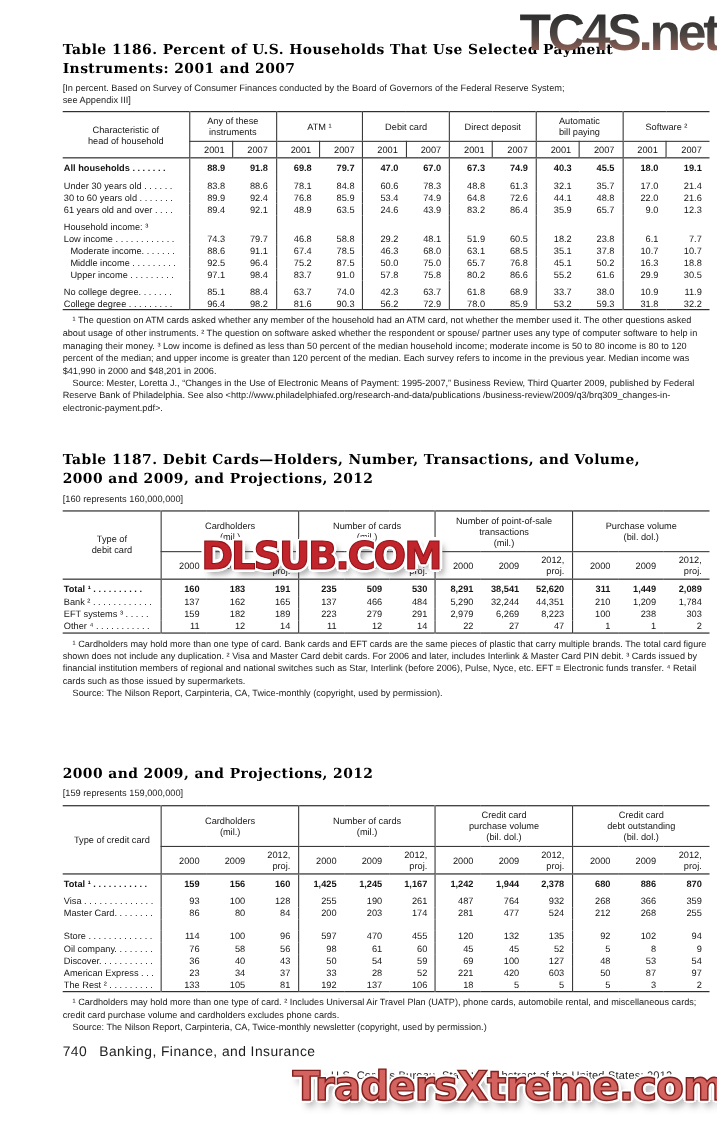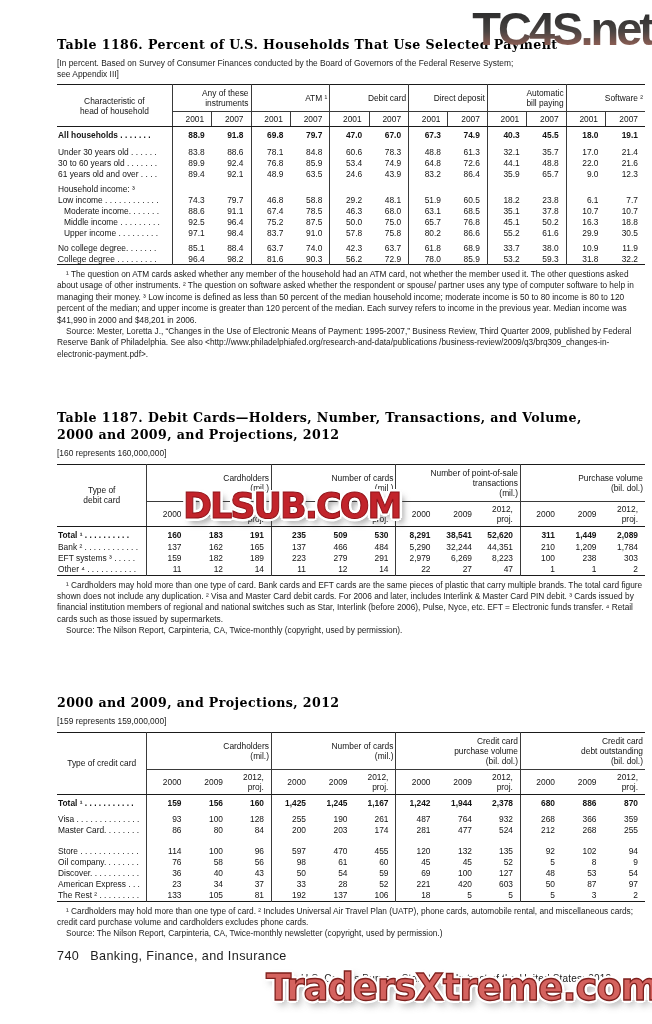--- a/index.html
+++ b/index.html
@@ -11,21 +11,21 @@
   #sec1188{top:694px;}
   .tbl-title{font-family:"DejaVu Serif","Liberation Serif",serif;font-weight:bold;
              font-size:12.6px;line-height:17px;letter-spacing:0.4px;color:#000;}
   .tbl-note{font-size:8.4px;line-height:10.5px;margin-top:5px;white-space:pre-line;color:#222;}
   table{border-collapse:collapse;width:100%;margin-top:5px;table-layout:fixed;
         border-top:1.5px solid #1a1a1a;border-bottom:1.5px solid #1a1a1a;}
   th,td{font-size:8.4px;font-weight:normal;padding:0;color:#141414;}
   thead th{text-align:center;vertical-align:middle;line-height:10px;}
   th.stub-h{white-space:pre-line;border-bottom:1.6px solid #1a1a1a;}
   th.grp{border-left:1px solid #3a3a3a;border-bottom:1px solid #3a3a3a;
-         padding:3px 2px;white-space:pre-line;text-align:right;}
+         padding:3px 2px;white-space:pre-line;}
   .yr-row th{text-align:right;padding:2px 7px 2px 0;border-bottom:1.6px solid #1a1a1a;white-space:pre-line;}
   .t1186 .yr-row th{border-left:1px solid #3a3a3a;}
   .t4 .yr-row th:nth-child(3n+1){border-left:1px solid #3a3a3a;}
   tbody td{text-align:right;padding:0.5px 7px 0.5px 0;line-height:10px;height:10px;}
   tbody td.lbl{text-align:left;padding:0.5px 0 0.5px 1px;white-space:nowrap;overflow:hidden;}
   .t1186 tbody td:nth-child(2n){border-left:1px solid #3a3a3a;}
   .t4 tbody td:nth-child(3n+2){border-left:1px solid #3a3a3a;}
   tr.total td{font-weight:bold;padding-top:3px;padding-bottom:2px;}
   tr.gap td{padding-top:4.5px;}
   tr.spacer td{height:9px;}
@@ -59,20 +59,21 @@
                          4px 5px 7px rgba(80,80,80,.5);}
 </style>
 </head>
 <body>
 
 <div class="page">
 
   <div class="section" id="sec1186">
     <div class="tbl-title">
       <div>Table 1186. Percent of U.S. Households That Use Selected Payment</div>
+      <div>Instruments: 2001 and 2007</div>
     </div>
     <div class="tbl-note">[In percent. Based on Survey of Consumer Finances conducted by the Board of Governors of the Federal Reserve System;
 see Appendix III]</div>
     <table class="t1186">
       <colgroup>
         <col style="width:19.6%">
         <col style="width:6.7%">
           <col style="width:6.7%">
           <col style="width:6.7%">
           <col style="width:6.7%">

